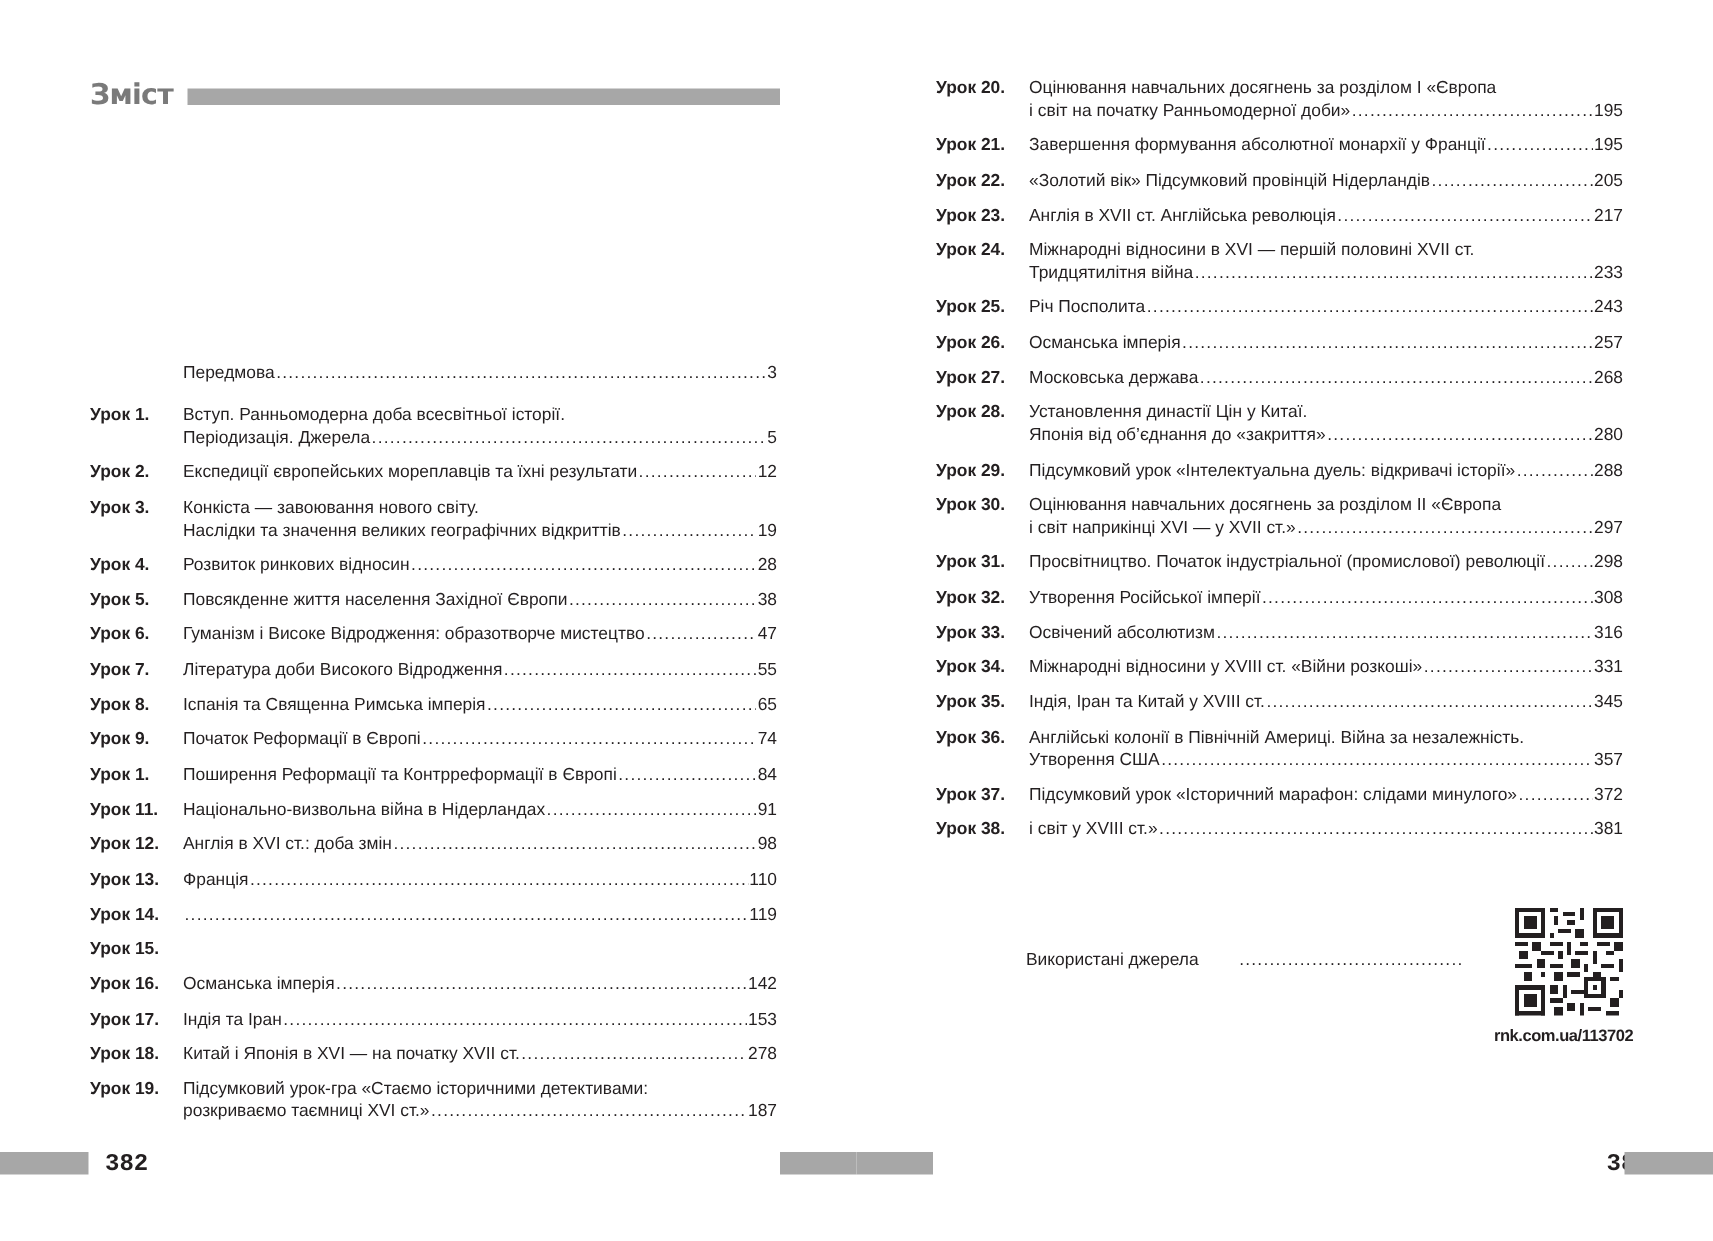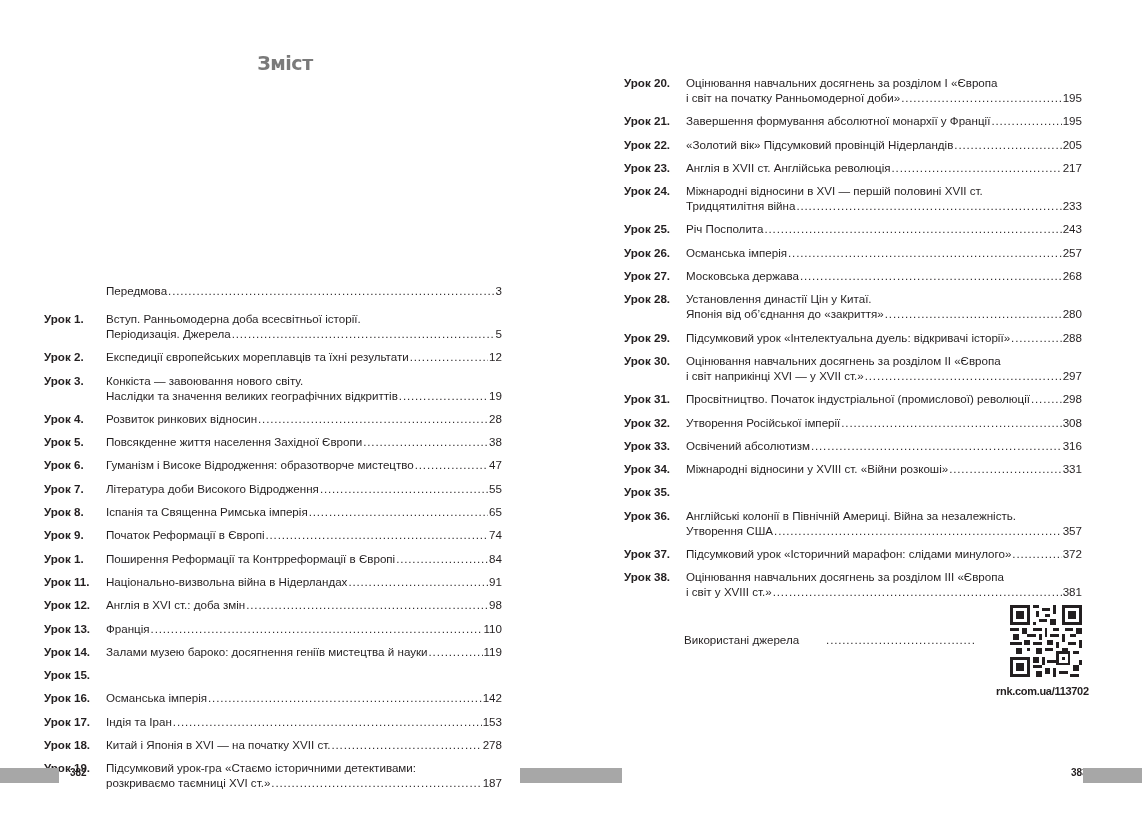--- a/index.html
+++ b/index.html
@@ -2,27 +2,27 @@
 <html><head>
 <meta charset="utf-8">
 <style>
   html, body { margin: 0; padding: 0; background: #ffffff; }
   body { width: 1142px; height: 827px; position: relative; overflow: hidden;
          font-family: "Liberation Sans", "DejaVu Sans", sans-serif; color: #231f20; }
   .page { position: absolute; top: 0; height: 827px; }
   .page-left { left: 0; width: 571px; }
   .page-right { left: 571px; width: 571px; }
 
-  .title-row { position: absolute; left: 60px; top: 52px; width: 460px; height: 22px; display: flex; align-items: center; flex-direction: column; }
+  .title-row { position: absolute; left: 60px; top: 52px; width: 460px; height: 22px; display: flex; align-items: center; }
   .title { font-family: "DejaVu Sans", sans-serif; font-weight: bold; font-size: 19px; color: #7a7a7a; letter-spacing: -0.5px; margin-right: 10px; line-height: 22px; }
   .title-bar { flex: 1; height: 11px; background: #a7a7a7; margin-top: 2px; }
 
   .toc { position: absolute; font-size: 11.6px; line-height: 15px; }
-  .toc-left { left: 44px; top: 241px; width: 458px; margin-top: 42px; }
-  .toc-right { left: 53px; top: 51px; width: 458px; margin-top: 24px; }
+  .toc-left { left: 60px; top: 241px; width: 458px; }
+  .toc-right { left: 53px; top: 51px; width: 458px; }
 
   .entry { display: flex; margin-bottom: 8.3px; }
   .entry .num { width: 62px; flex: 0 0 62px; font-weight: bold; color: #231f20; }
   .entry .body { flex: 1; min-width: 0; }
   .entry .line1 { display: block; white-space: nowrap; }
   .entry .lastline { display: flex; white-space: nowrap; }
   .entry .lastline .txt { flex: 0 0 auto; }
   .entry .lastline .dots { flex: 1 1 auto; overflow: hidden; position: relative; margin: 0 1px; }
   .entry .lastline .dots::after { content: ". . . . . . . . . . . . . . . . . . . . . . . . . . . . . . . . . . . . . . . . . . . . . . . . . . . . . . . . . . . . . . . . . . . . . . . . . . . . . . . . . . . . . . . . . . . . . . . . . . . . . . . . . . . . . . . . . . . . . . . . . . . . . . . . . . . . . . . . . . . . . . . . . . . . . . . . . ."; position: absolute; left: 0; top: 0; letter-spacing: -1.2px; color: #231f20; }
   .entry .lastline .pg { flex: 0 0 auto; text-align: left; }
@@ -31,21 +31,21 @@
 
   .sources { position: absolute; left: 113px; top: 632px; width: 290px; font-size: 11.6px; line-height: 15px; display: flex; white-space: nowrap; gap: 24px; }
   .sources .dots { flex: 1; overflow: hidden; position: relative; margin-left: 3px; }
   .sources .dots::after { content: ". . . . . . . . . . . . . . . . . . . . . . . . . . . . . . . . . . . . . . . . . . . . . . . . . . . . . . . . . . . . . . . . ."; position: absolute; left: 0; top: 0; letter-spacing: -1.2px; }
 
   .qr-block { position: absolute; left: 425px; top: 605px; width: 100px; text-align: left; }
   .qr { width: 72px; height: 72px; margin: 0 auto; display: block; }
   .qr-url { font-size: 11px; font-weight: bold; margin-top: 8px; letter-spacing: -0.3px; }
 
   .footer-bar { position: absolute; height: 15px; background: #a7a7a7; top: 768px; }
-  .pagenum { position: absolute; top: 767px; font-size: 10px; font-weight: bold; color: #231f20; }
+  .pagenum { position: absolute; top: 767px; font-size: 16px; font-weight: bold; color: #231f20; font-family: Liberation Mono, monospace; }
 </style>
 </head>
 <body>
 
 <div class="page page-left">
   <div class="title-row">
     <span class="title">Зміст</span>
     <span class="title-bar"></span>
   </div>
 
@@ -189,21 +189,20 @@
             <span class="txt">Франція</span>
             <span class="dots"></span>
             <span class="pg">110</span>
           </span>
         </span>
       </div>
       <div class="entry">
         <span class="num">Урок 14.</span>
         <span class="body">
           <span class="lastline">
-            <span class="txt">Залами музею бароко: досягнення геніїв мистецтва й науки</span>
             <span class="dots"></span>
             <span class="pg">119</span>
           </span>
         </span>
       </div>
       <div class="entry">
         <span class="num">Урок 15.</span>
       </div>
       <div class="entry">
         <span class="num">Урок 16.</span>
@@ -404,20 +403,27 @@
         <span class="body">
           <span class="lastline">
             <span class="txt">Міжнародні відносини у XVIII ст. «Війни розкоші»</span>
             <span class="dots"></span>
             <span class="pg">331</span>
           </span>
         </span>
       </div>
       <div class="entry">
         <span class="num">Урок 35.</span>
+        <span class="body">
+          <span class="lastline">
+            <span class="txt">Індія, Іран та Китай у XVIII ст.</span>
+            <span class="dots"></span>
+            <span class="pg">345</span>
+          </span>
+        </span>
       </div>
       <div class="entry">
         <span class="num">Урок 36.</span>
         <span class="body">
           <span class="line1">Англійські колонії в Північній Америці. Війна за незалежність.</span>
           <span class="lastline">
             <span class="txt">Утворення США</span>
             <span class="dots"></span>
             <span class="pg">357</span>
           </span>
@@ -429,21 +435,20 @@
           <span class="lastline">
             <span class="txt">Підсумковий урок «Історичний марафон: слідами минулого»</span>
             <span class="dots"></span>
             <span class="pg">372</span>
           </span>
         </span>
       </div>
       <div class="entry">
         <span class="num">Урок 38.</span>
         <span class="body">
-          <span class="line1">Оцінювання навчальних досягнень за розділом ІІІ «Європа</span>
           <span class="lastline">
             <span class="txt">і світ у XVIII ст.»</span>
             <span class="dots"></span>
             <span class="pg">381</span>
           </span>
         </span>
       </div>
     </div>
 
   <div class="sources">

